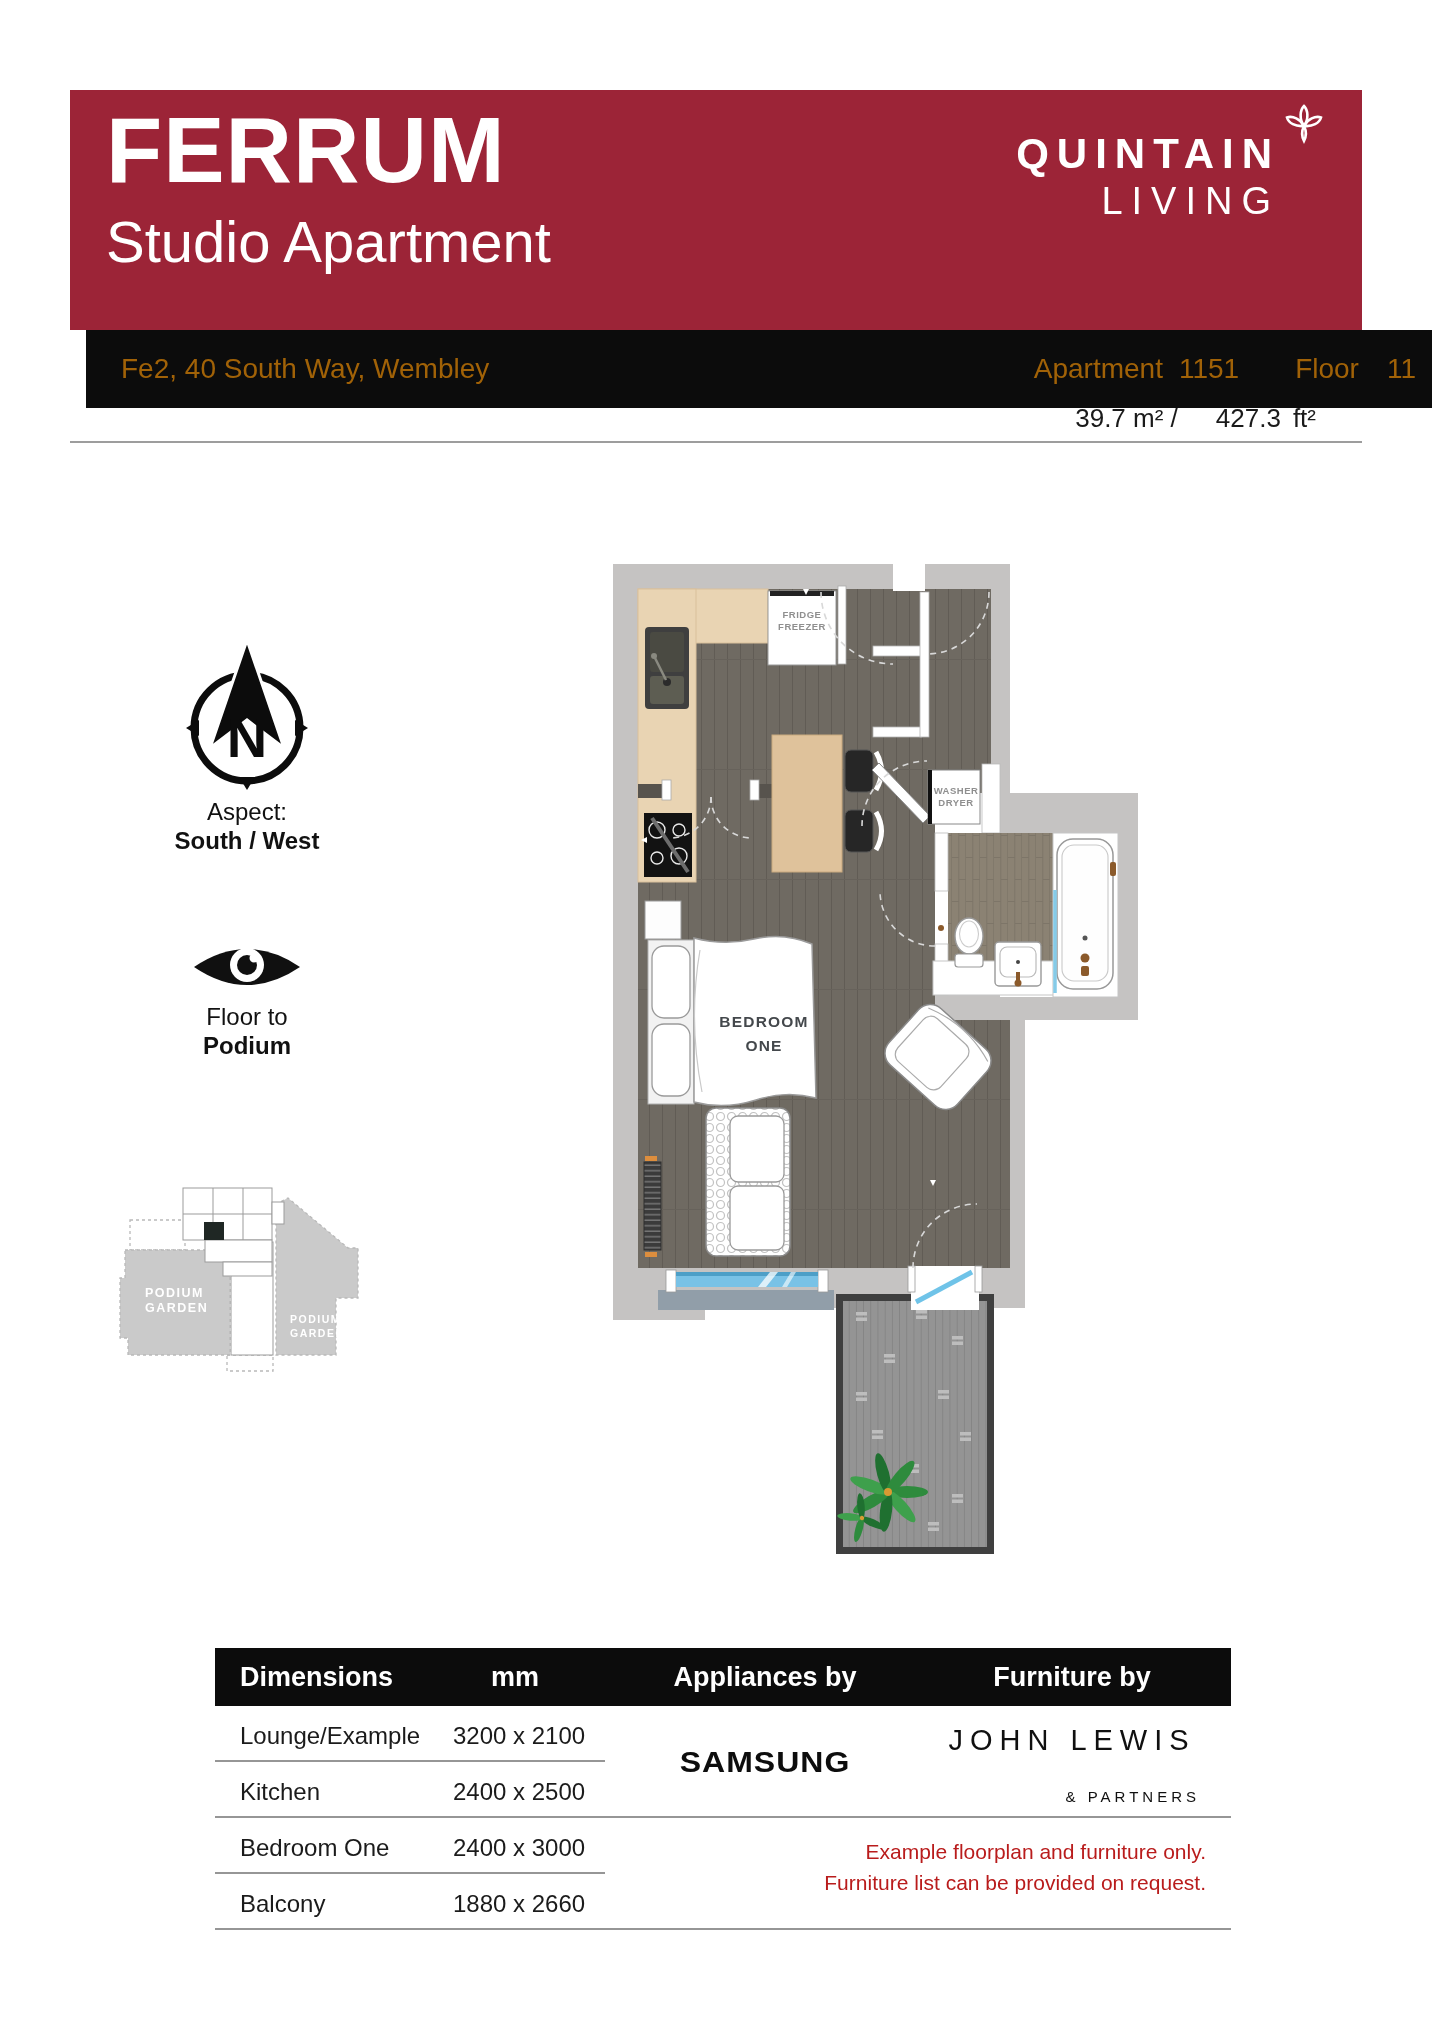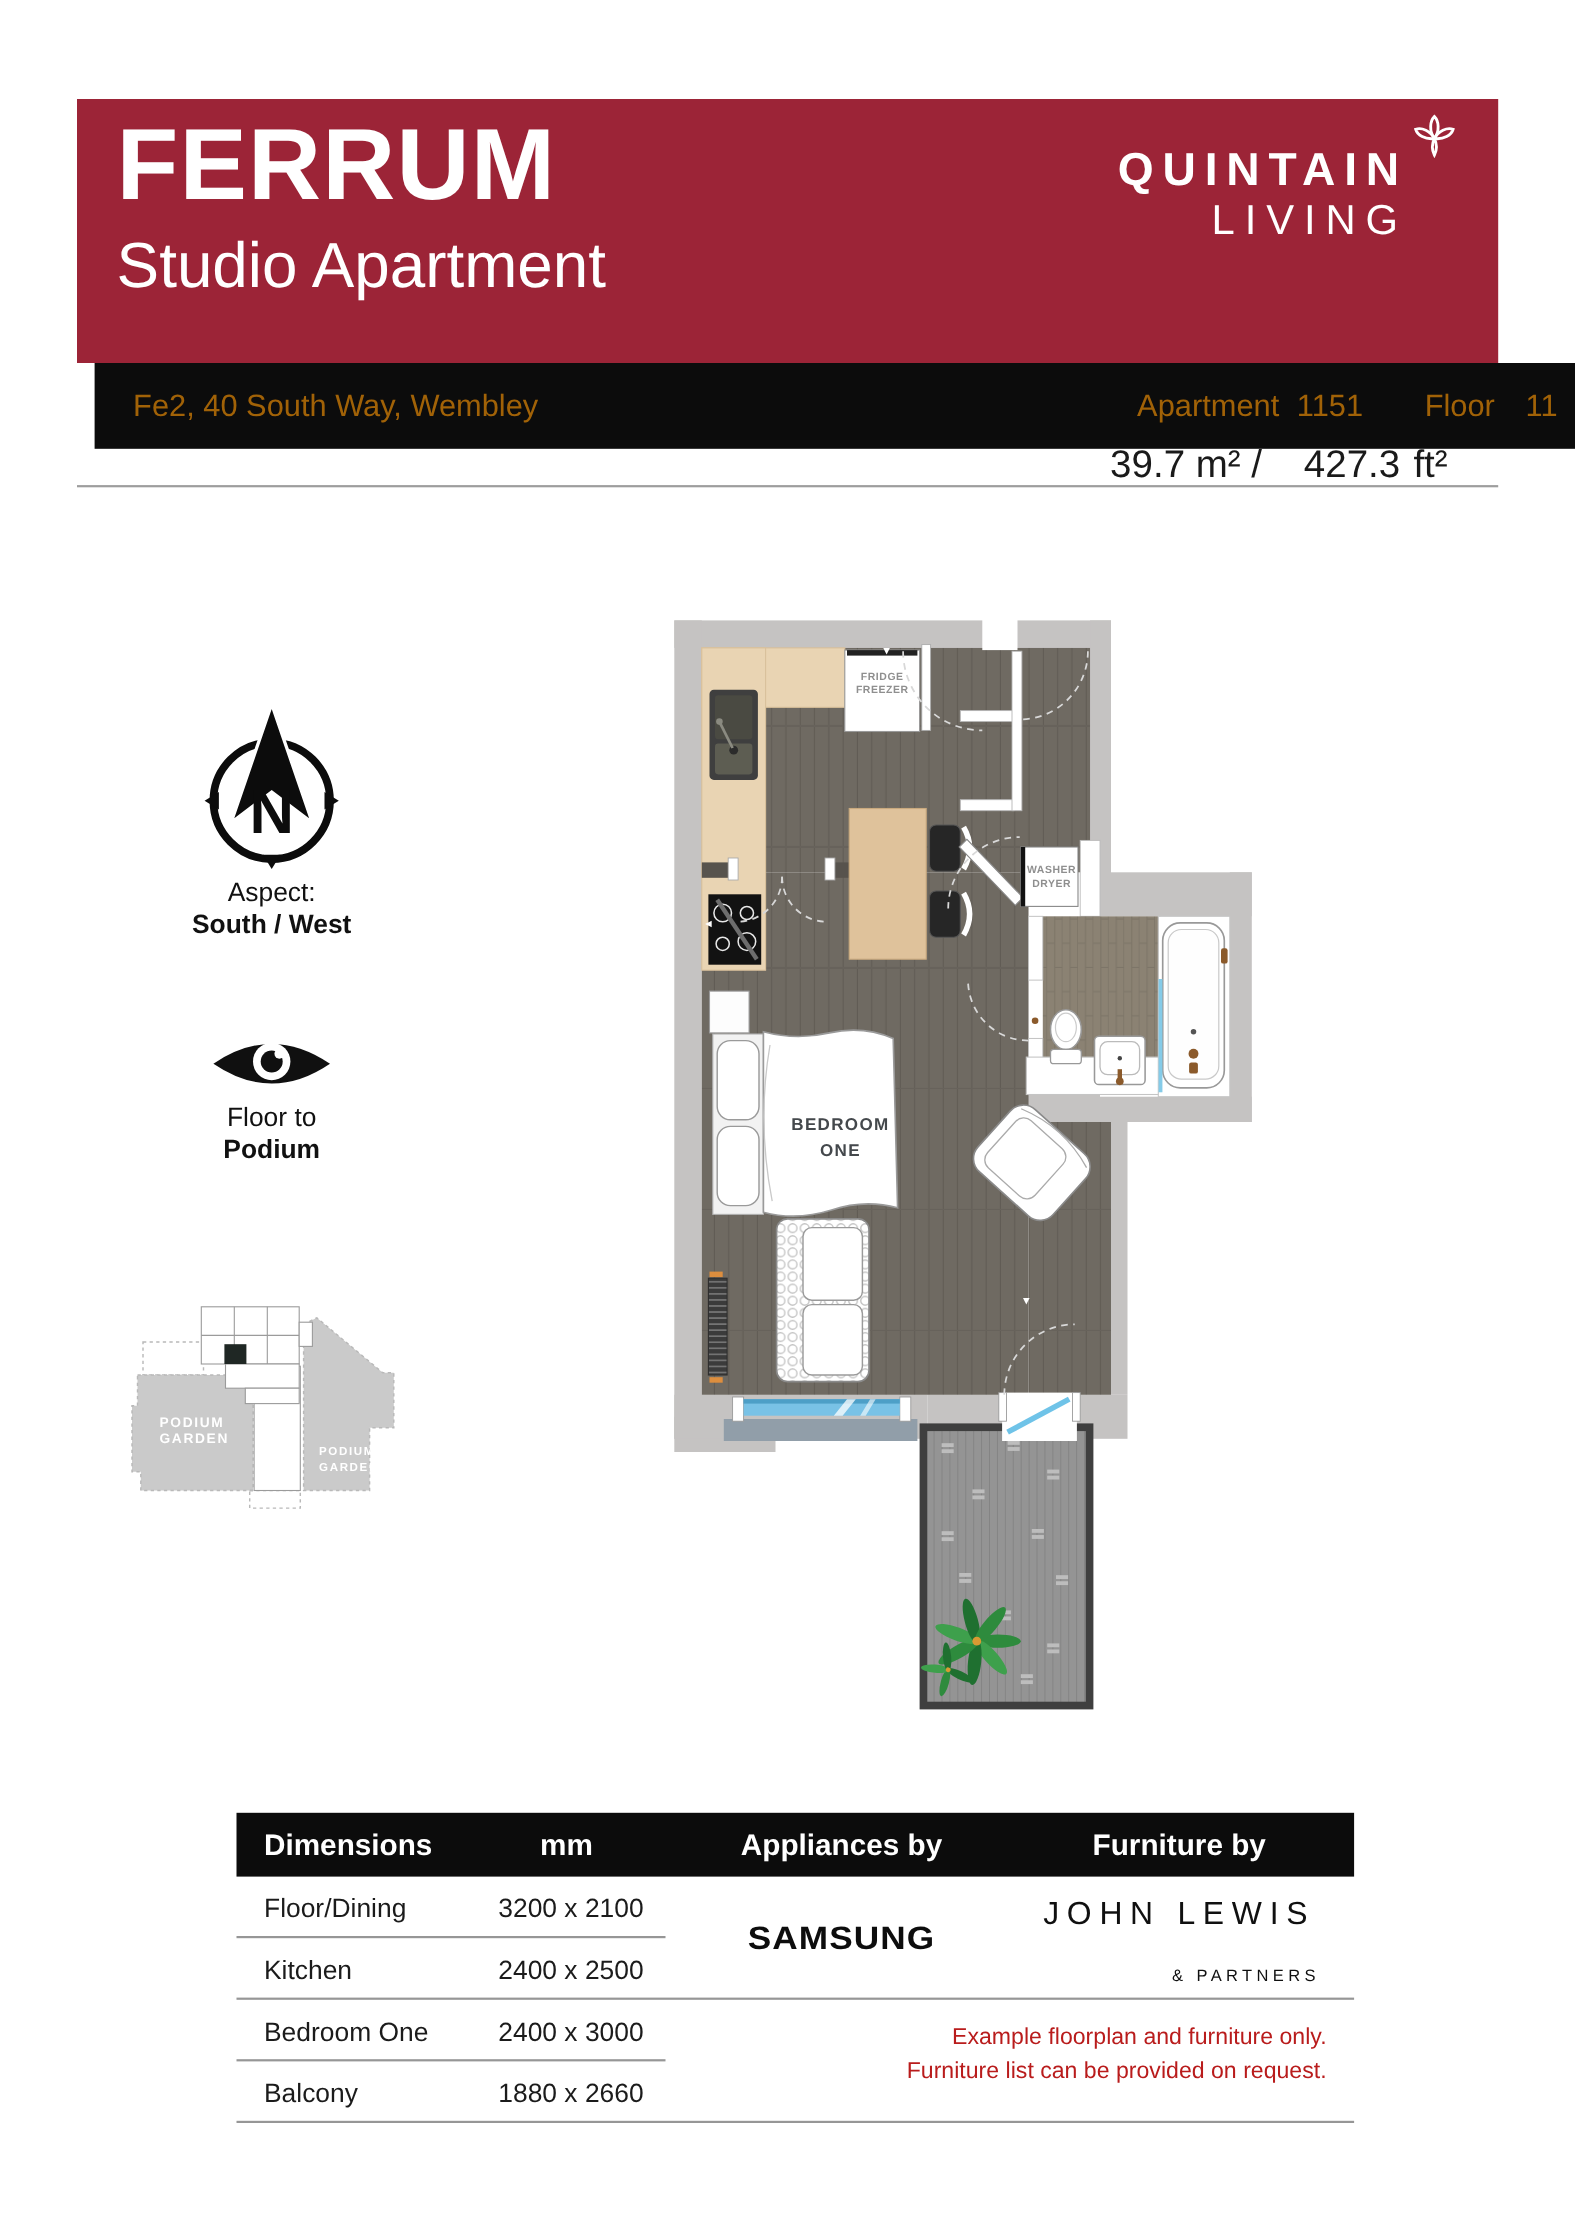--- a/index.html
+++ b/index.html
@@ -14,21 +14,21 @@
   #logo-block{right:82px;top:40px;text-align:right;color:#fff;}
   #logo-top{font-size:42px;font-weight:bold;letter-spacing:8px;}
   #logo-bottom{font-size:38px;font-weight:400;letter-spacing:9px;margin-top:2px;}
   #logo-trefoil{right:36px;top:12px;}
 
   #info-bar{left:86px;top:330px;width:1376px;height:78px;background:#0c0c0c;color:#a16207;}
   #address{left:35px;top:0;height:78px;line-height:78px;font-size:28px;}
   #unit-info{right:46px;top:0;height:78px;display:flex;align-items:center;font-size:28px;}
   #unit-info .gap-s{width:16px;}#unit-info .gap-l{width:56px;}#unit-info .gap-m{width:28px;}
 
-  #area-row{right:116px;top:403px;display:flex;align-items:baseline;font-size:35px;color:#1a1a1a;}
+  #area-row{right:116px;top:403px;display:flex;align-items:baseline;font-size:26px;color:#1a1a1a;}
   #area-row .gap-a{width:38px;}#area-row .gap-b{width:12px;}
   #divider-top{left:70px;top:441px;width:1292px;height:2px;background:#9d9d9d;}
 
   
   .side-label{left:147px;width:200px;text-align:center;font-size:24px;color:#111;}
   .side-label.bold{font-weight:bold;}
 
   
   svg text{font-family:"Liberation Sans",sans-serif;}
   .appliance-label{font-size:9.5px;font-weight:bold;fill:#8f8f8f;letter-spacing:.5px;text-anchor:middle;}
@@ -386,21 +386,21 @@
     </g>
   </svg>
 
   <div id="tbl-header" class="abs">
     <div class="tbl-h" style="left:25px;">Dimensions</div>
     <div class="tbl-h" style="left:240px;width:120px;text-align:center;">mm</div>
     <div class="tbl-h" style="left:425px;width:250px;text-align:center;">Appliances by</div>
     <div class="tbl-h" style="left:729px;width:256px;text-align:center;">Furniture by</div>
   </div>
 
-  <div class="abs tbl-room" style="top:1722px;">Floor/Dining</div>
+  <div class="abs tbl-room" style="top:1722px;">Lounge/Example</div>
   <div class="abs tbl-size" style="top:1722px;">3200 x 2100</div>
   <div class="abs tbl-line half" style="top:1760px;"></div>
 
   <div class="abs tbl-room" style="top:1778px;">Kitchen</div>
   <div class="abs tbl-size" style="top:1778px;">2400 x 2500</div>
   <div class="abs tbl-line full" style="top:1816px;"></div>
 
   <div class="abs tbl-room" style="top:1834px;">Bedroom One</div>
   <div class="abs tbl-size" style="top:1834px;">2400 x 3000</div>
   <div class="abs tbl-line half" style="top:1872px;"></div>

